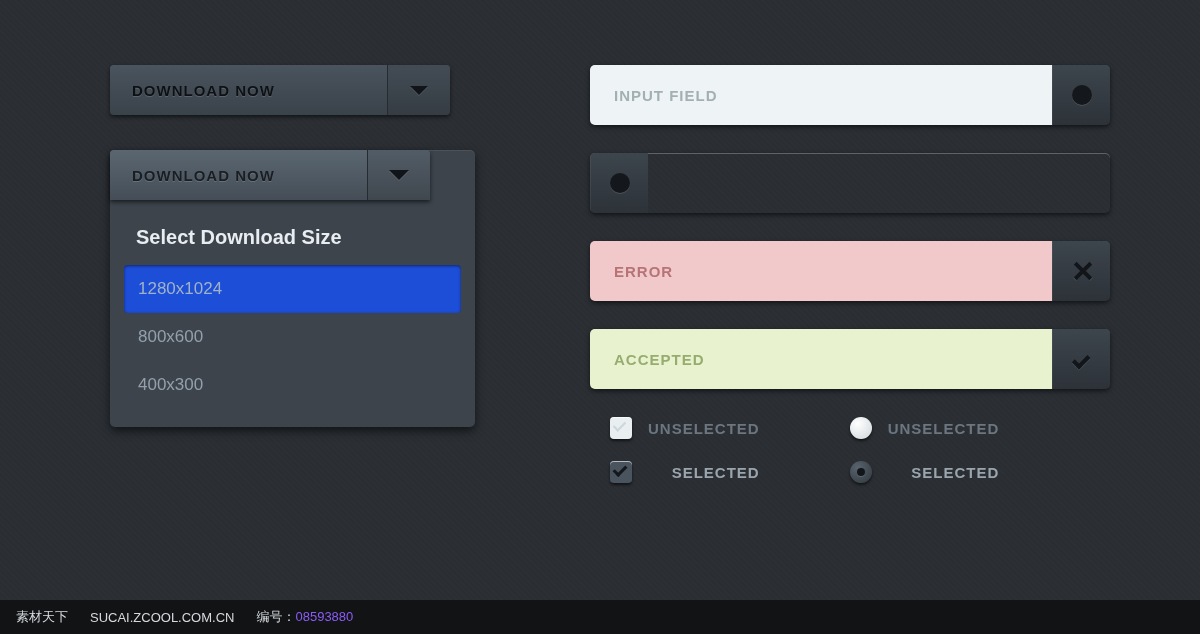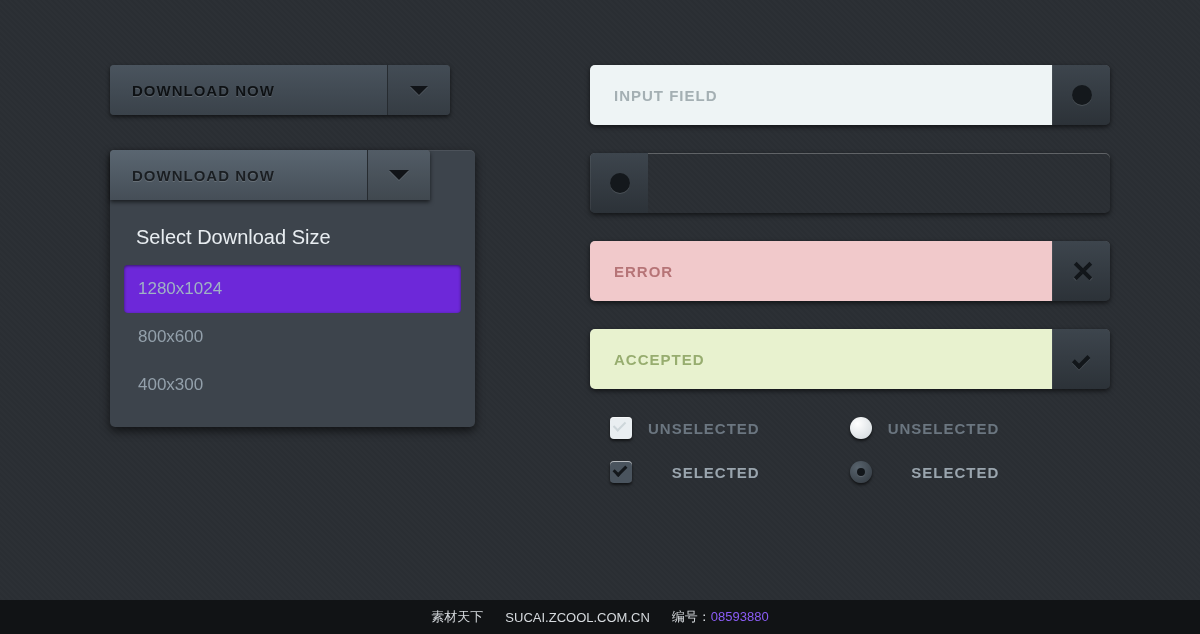--- a/index.html
+++ b/index.html
@@ -77,32 +77,32 @@
 .dropdown-panel .dl-btn-main {
   background: linear-gradient(to bottom, #5a6671, #454e57);
   color: #1a1e22;
 }
 .dropdown-panel .dl-btn-caret {
   background: linear-gradient(to bottom, #525c66, #40484f);
 }
 .dropdown-header {
   color: #e8edf1;
   font-size: 20px;
-  font-weight: normal;
+  font-weight: bold;
   padding: 26px 26px 16px 26px;
 }
 .dropdown-item {
   margin: 0 14px;
   padding: 14px 14px;
   color: #93a0ab;
   font-size: 17px;
   border-radius: 4px;
 }
 .dropdown-item.selected {
-  background: #6d28d9;
+  background: #1d4ed8;
   color: #9fb3c4;
   box-shadow: inset 0 1px 3px rgba(0,0,0,0.5);
 }
 
 
 .right-col {
   position: absolute;
   left: 590px;
   top: 65px;
   width: 520px;
@@ -224,21 +224,20 @@
   position: absolute;
   bottom: 0; left: 0; right: 0;
   height: 34px;
   background: #111315;
   color: #d6dade;
   font-size: 13px;
   display: flex;
   align-items: center;
   padding: 0 16px;
   gap: 22px;
-  justify-content: center;
 }
 .footer .id { color: #8b5cf6; }
 </style>
 </head>
 <body>
 
 <div class="left-col">
 
   <div class="dl-btn-group">
     <div class="dl-btn-main">DOWNLOAD NOW</div>

